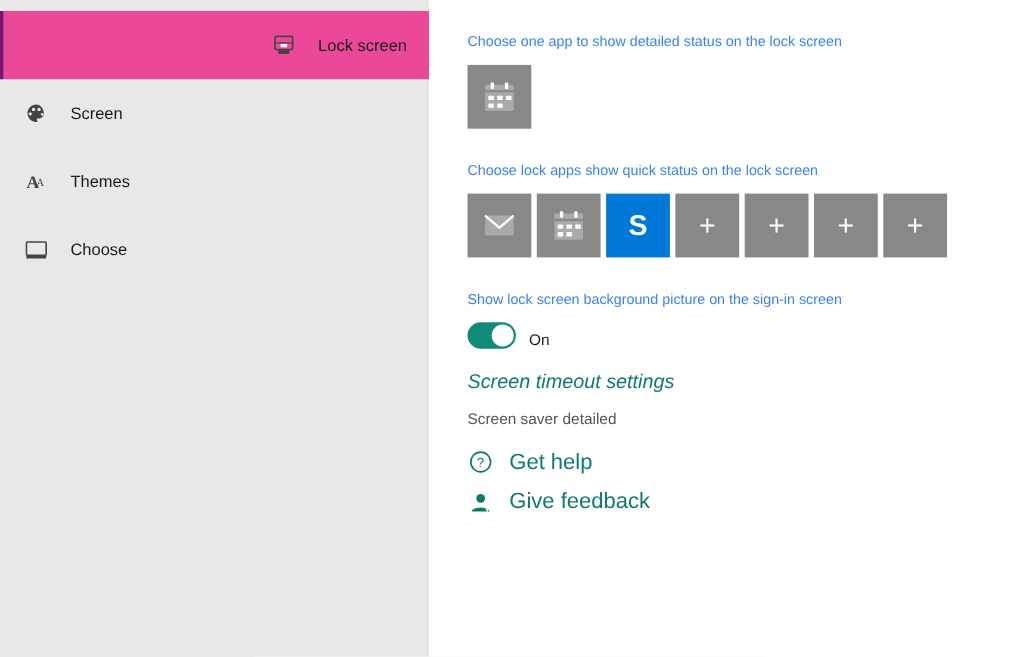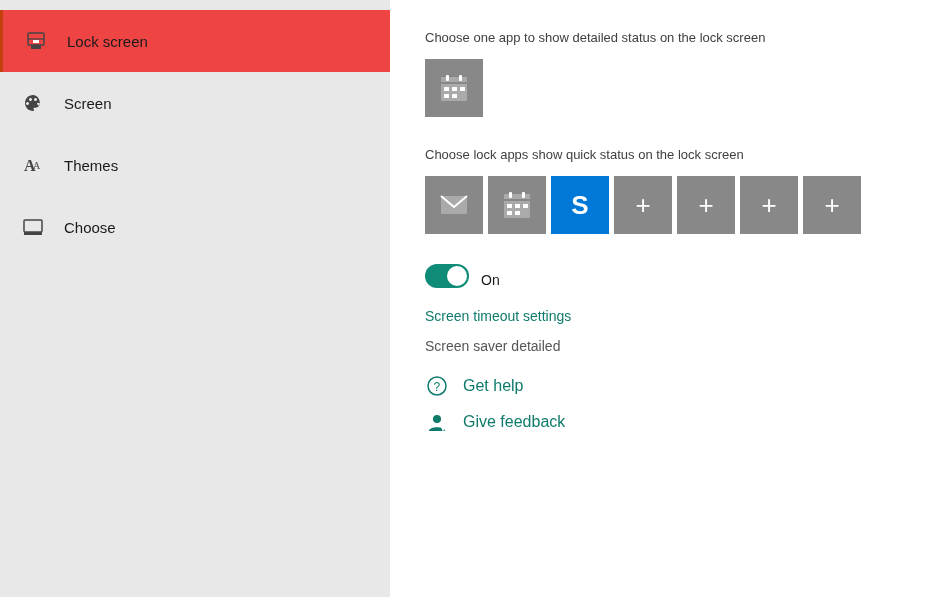--- a/index.html
+++ b/index.html
@@ -21,22 +21,23 @@
     .sidebar-item {
       display: flex;
       align-items: center;
       padding: 18px 20px;
       cursor: pointer;
       font-size: 15px;
       color: #1a1a1a;
       position: relative;
     }
     .sidebar-item.active {
-      background: #ef4444;
-      border-left: 3px solid #c2410c;
+      background: #ec4899;
+      border-left: 3px solid #701a75;
+      justify-content: flex-end;
     }
     .sidebar-item .icon {
       width: 26px;
       height: 26px;
       margin-right: 18px;
       display: flex;
       align-items: center;
       justify-content: center;
       flex-shrink: 0;
       color: #444;
@@ -46,21 +47,21 @@
     }
     
     .main-content {
       flex: 1;
       background: #fff;
       padding: 30px 35px;
       overflow-y: auto;
     }
     .section-label {
       font-size: 13px;
-      color: #404040;
+      color: #3b82f6;
       margin-bottom: 14px;
     }
     .app-grid {
       display: flex;
       gap: 5px;
       margin-bottom: 30px;
     }
     .app-icon-btn {
       width: 58px;
       height: 58px;
@@ -117,25 +118,26 @@
       position: absolute;
       top: 2px;
       right: 2px;
     }
     .toggle-label {
       font-size: 14px;
       color: #1a1a1a;
     }
     .link-text {
       color: #0e7a6b;
-      font-size: 14px;
+      font-size: 18px;
       cursor: pointer;
       text-decoration: none;
       display: block;
       margin-bottom: 14px;
+      font-style: italic;
     }
     .muted-link {
       color: #555;
       font-size: 14px;
       cursor: pointer;
       display: block;
       margin-bottom: 20px;
     }
     .help-row {
       display: flex;
@@ -149,21 +151,21 @@
       margin-right: 14px;
       display: flex;
       align-items: center;
       justify-content: center;
       color: #0e7a6b;
       font-size: 18px;
       flex-shrink: 0;
     }
     .help-row .help-label {
       color: #0e7a6b;
-      font-size: 16px;
+      font-size: 20px;
     }
     
     .icon svg {
       width: 20px;
       height: 20px;
       fill: #444;
     }
     
     .cal-icon-svg {
       width: 30px;
@@ -283,20 +285,21 @@
       <button class="app-icon-btn plus-icon">
         <span style="font-size:26px;color:#fff;">+</span>
       </button>
       <button class="app-icon-btn plus-icon">
         <span style="font-size:26px;color:#fff;">+</span>
       </button>
     </div>
   </div>
 
   <div class="section-row">
+    <div class="section-label">Show lock screen background picture on the sign-in screen</div>
     <div class="toggle-row">
       <div class="toggle">
         <div class="toggle-knob"></div>
       </div>
       <span class="toggle-label">On</span>
     </div>
   </div>
 
   <a class="link-text">Screen timeout settings</a>
 

